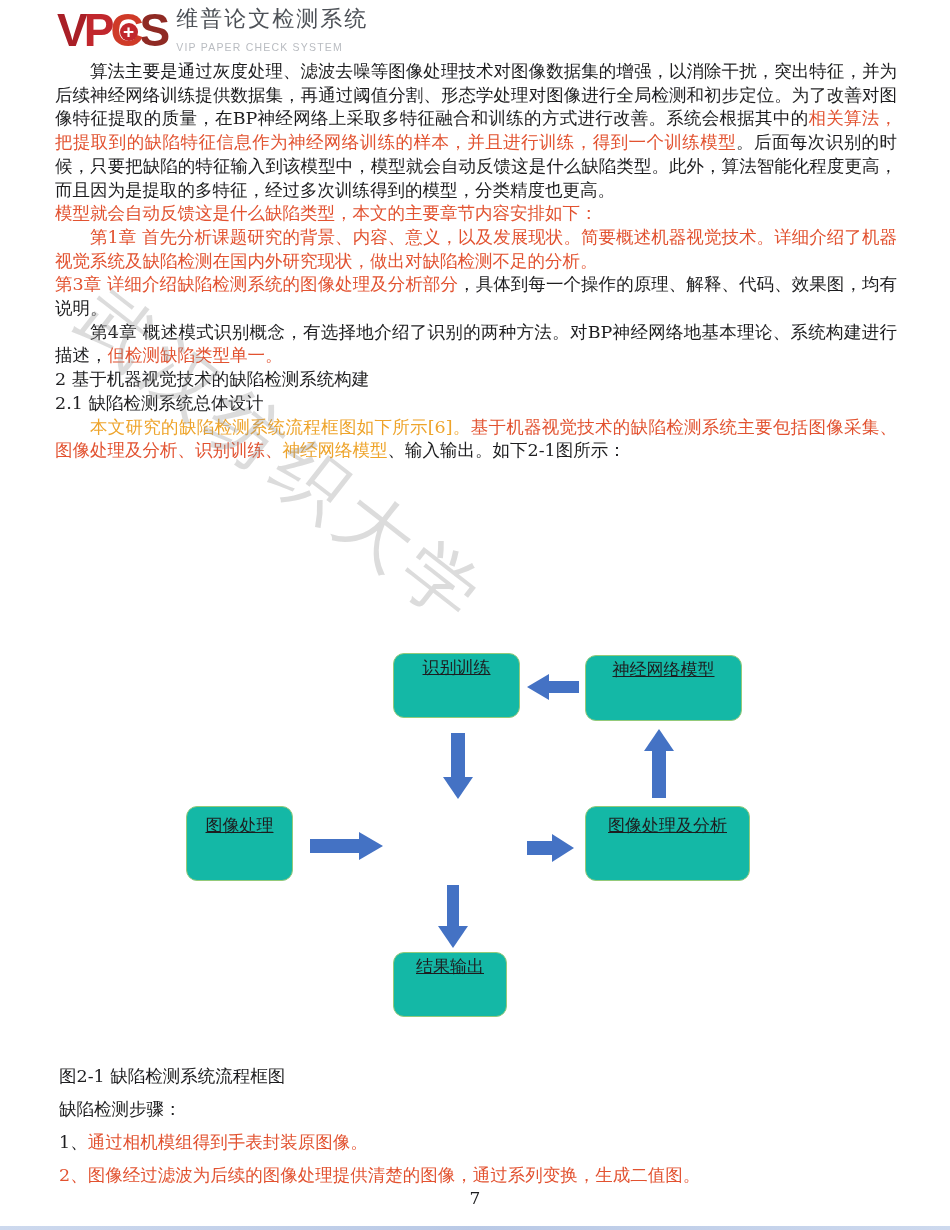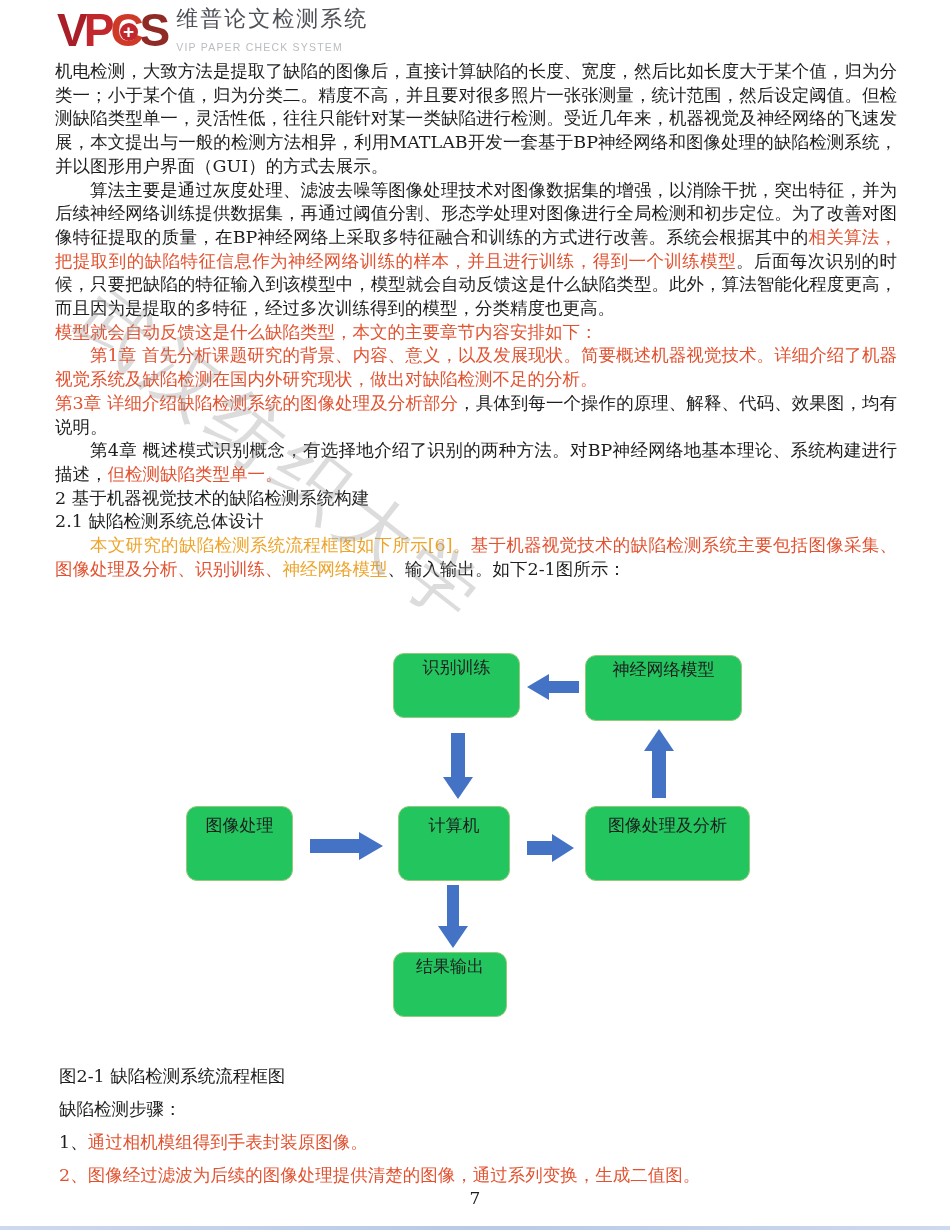--- a/index.html
+++ b/index.html
@@ -52,27 +52,28 @@
   .indent{text-indent:2em;}
   .c-black{color:var(--text-black,#1d1d1f);}
   .c-red{color:var(--accent-red,#e25230);}
   .c-orange{color:var(--accent-orange,#eea42b);}
   
   .flowchart{
     position:absolute;left:55px;top:650px;width:842px;height:370px;
   }
   .fc-node{
     position:absolute;
-    background:#22c55e;
+    background:#14b8a6;
     border:1.6px solid var(--box-green,#94ca7a);
     border-radius:11px;
     display:flex;align-items:center;justify-content:center;
     font-size:17px;color:#1d1d1f;
     box-sizing:border-box;
     padding-bottom:37px;
+    text-decoration:underline;
   }
   .fc-arrow{position:absolute;}
   .fc-arrow .stem{position:absolute;background:var(--arrow-blue,#4472c4);}
   .fc-arrow .head{position:absolute;width:0;height:0;}
   
   .caption-block{
     position:absolute;left:55px;top:1058px;width:842px;
     font-size:17.5px;line-height:29px;
   }
   .caption-block p{margin:4px;padding:0;}
@@ -109,37 +110,35 @@
       <span class="lc"><span>C</span><span class="logo-plus">+</span></span>
       <span class="ls">S</span>
     </div>
     <div class="brand">
       <div class="brand-cn">维普论文检测系统</div>
       <div class="brand-en">VIP PAPER CHECK SYSTEM</div>
     </div>
   </div>
 
   <div class="content">
-    <p><span class="c-black">机电检测，大致方法是提取了缺陷的图像后，直接计算缺陷的长度、宽度，然后比如长度大于某个值，归为分类一；小于某个值，归为分类二。精度不高，并且要对很多照片一张张测量，统计范围，然后设定阈值。但检测缺陷类型单一，灵活性低，往往只能针对某一类缺陷进行检测。受近几年来，机器视觉及神经网络的飞速发展，本文提出与一般的检测方法相异，利用MATLAB开发一套基于BP神经网络和图像处理的缺陷检测系统，并以图形用户界面（GUI）的方式去展示。</span></p>
     <p class="indent"><span class="c-black">算法主要是通过灰度处理、滤波去噪等图像处理技术对图像数据集的增强，以消除干扰，突出特征，并为后续神经网络训练提供数据集，再通过阈值分割、形态学处理对图像进行全局检测和初步定位。为了改善对图像特征提取的质量，在BP神经网络上采取多特征融合和训练的方式进行改善。系统会根据其中的</span><span class="c-red">相关算法，把提取到的缺陷特征信息作为神经网络训练的样本，并且进行训练，得到一个训练模型</span><span class="c-black">。后面每次识别的时候，只要把缺陷的特征输入到该模型中，模型就会自动反馈这是什么缺陷类型。此外，算法智能化程度更高，而且因为是提取的多特征，经过多次训练得到的模型，分类精度也更高。</span></p>
     <p><span class="c-red">模型就会自动反馈这是什么缺陷类型，本文的主要章节内容安排如下：</span></p>
     <p class="indent"><span class="c-red">第1章 首先分析课题研究的背景、内容、意义，以及发展现状。简要概述机器视觉技术。详细介绍了机器视觉系统及缺陷检测在国内外研究现状，做出对缺陷检测不足的分析。</span></p>
     <p><span class="c-red">第3章 详细介绍缺陷检测系统的图像处理及分析部分</span><span class="c-black">，具体到每一个操作的原理、解释、代码、效果图，均有说明。</span></p>
     <p class="indent"><span class="c-black">第4章 概述模式识别概念，有选择地介绍了识别的两种方法。对BP神经网络地基本理论、系统构建进行描述，</span><span class="c-red">但检测缺陷类型单一。</span></p>
     <p><span class="c-black">2 基于机器视觉技术的缺陷检测系统构建</span></p>
     <p><span class="c-black">2.1 缺陷检测系统总体设计</span></p>
     <p class="indent"><span class="c-orange">本文研究的缺陷检测系统流程框图如下所示[6]。</span><span class="c-red">基于机器视觉技术的缺陷检测系统主要包括图像采集、图像处理及分析、识别训练、</span><span class="c-orange">神经网络模型</span><span class="c-black">、输入输出。如下2-1图所示：</span></p>
   </div>
 
   <div class="flowchart">
 
     <div class="fc-node" style="left:338px;top:3px;width:127px;height:65px;">识别训练</div>
     <div class="fc-node" style="left:530px;top:5px;width:157px;height:66px;">神经网络模型</div>
     <div class="fc-node" style="left:131px;top:156px;width:107px;height:75px;">图像处理</div>
-    <div class="fc-node" style="left:343px;top:156px;width:112px;height:75px;">计算机</div>
     <div class="fc-node" style="left:338px;top:302px;width:114px;height:65px;">结果输出</div>
     <div class="fc-node" style="left:530px;top:156px;width:165px;height:75px;">图像处理及分析</div>
 
     <div class="fc-arrow" style="left:472px;top:24px;width:52px;height:26px;">
       <span class="head" style="left:0;top:0;border-right:22px solid #4472c4;border-top:13px solid transparent;border-bottom:13px solid transparent;"></span>
       <span class="stem" style="left:20px;top:7px;width:32px;height:12px;"></span>
     </div>
 
     <div class="fc-arrow" style="left:388px;top:83px;width:30px;height:66px;">
       <span class="stem" style="left:8px;top:0;width:14px;height:44px;"></span>

